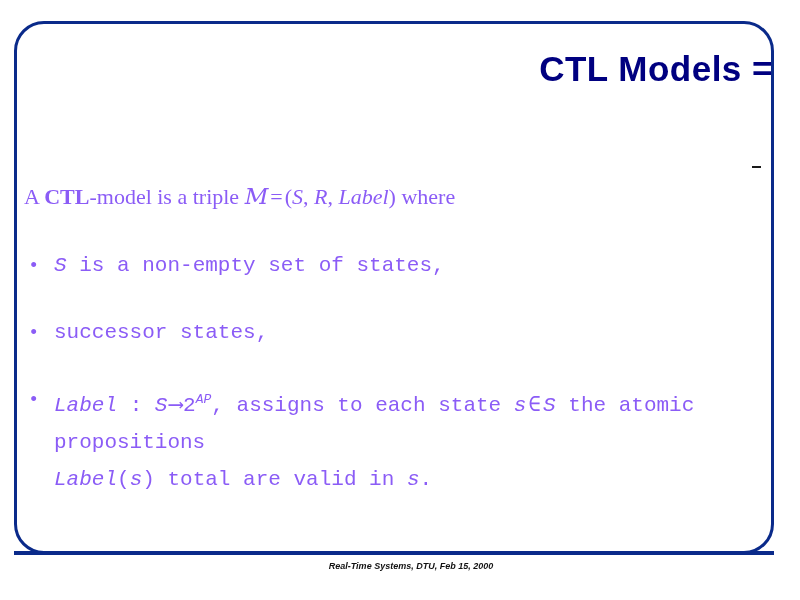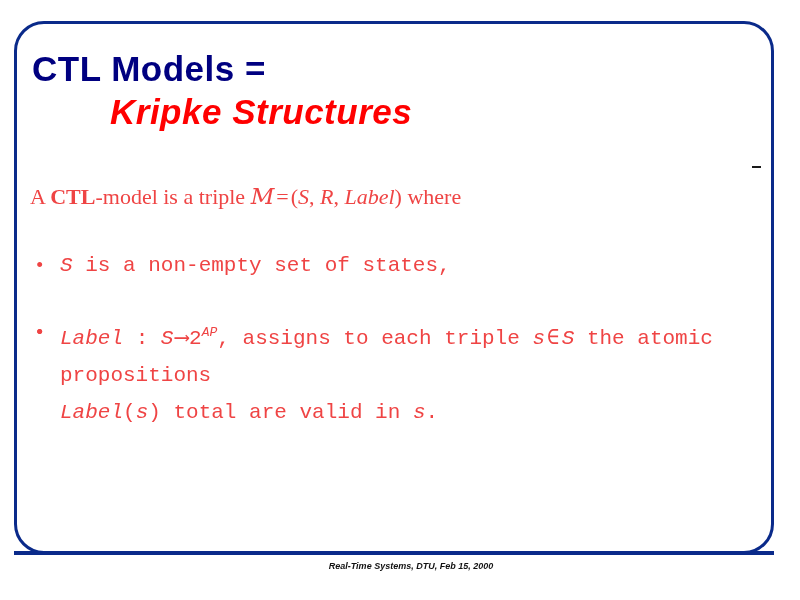--- a/index.html
+++ b/index.html
@@ -33,24 +33,24 @@
     height: 533px;
     border: 3px solid #0a2a8a;
     border-radius: 30px;
     box-sizing: border-box;
     background: transparent;
   }
 
   
   #title-block {
     position: absolute;
-    left: 24px;
+    left: 53px;
     top: 48px;
     width: 720px;
-    text-align: left;
+    text-align: right;
   }
   #title-main {
     font-family: "Liberation Sans", "DejaVu Sans", sans-serif;
     font-weight: bold;
     font-size: 35px;
     line-height: 42px;
     color: #000080;
     letter-spacing: 0.5px;
     margin: 0;
     padding-left: 8px;
@@ -63,24 +63,24 @@
     line-height: 44px;
     color: #ff0000;
     letter-spacing: 0.5px;
     margin: 0;
     padding-left: 86px;
   }
 
   
   #body-block {
     position: absolute;
-    left: 30px;
+    left: 24px;
     top: 182px;
     width: 730px;
-    color: #ef4444;
+    color: #8b5cf6;
   }
 
   .intro-line {
     font-size: 22px;
     line-height: 28px;
     margin: 0 0 36px 0;
     white-space: nowrap;
   }
 
   .bullet-list {
@@ -157,43 +157,43 @@
 </style>
 </head>
 <body>
 
 <div id="slide">
 
   <div id="slide-frame"></div>
 
   <div id="title-block">
     <div id="title-main">CTL Models =</div>
-    <div id="title-sub">Kripke Structures</div>
   </div>
 
   <div id="body-block">
 
     <div class="intro-line">
       <span>A </span><span class="bold-sans">CTL</span><span>-model is a triple </span><span class="mcal">M</span><span class="mop">=</span><span>(</span><span class="mvar">S</span><span>,</span>&nbsp;<span class="mvar">R</span><span>,</span>&nbsp;<span class="mvar">Label</span><span>)</span>&nbsp;<span>where</span>
     </div>
 
     <ul class="bullet-list">
 
       <li class="bullet-item">
         <span class="bullet-dot">•</span>
         <span class="bullet-text"><span class="mvar">S</span>&nbsp;<span>is a non-empty set of states,</span></span>
       </li>
 
       <li class="bullet-item">
         <span class="bullet-dot">•</span>
+        <span class="bullet-text">successor states,</span>
       </li>
 
       <li class="bullet-item">
         <span class="bullet-dot">•</span>
-        <span class="bullet-text"><span class="mvar">Label</span>&nbsp;<span>:</span>&nbsp;<span class="mvar">S</span><span class="mop arrow">⟶</span><span>2</span><span class="sup">AP</span><span>, assigns to each triple</span>&nbsp;<span class="mvar">s</span><span class="mop">∈</span><span class="mvar">S</span>&nbsp;<span>the atomic propositions</span></span>
+        <span class="bullet-text"><span class="mvar">Label</span>&nbsp;<span>:</span>&nbsp;<span class="mvar">S</span><span class="mop arrow">⟶</span><span>2</span><span class="sup">AP</span><span>, assigns to each state</span>&nbsp;<span class="mvar">s</span><span class="mop">∈</span><span class="mvar">S</span>&nbsp;<span>the atomic propositions</span></span>
         <span class="bullet-text"><span class="mvar">Label</span><span>(</span><span class="mvar">s</span><span>)</span>&nbsp;<span>total are valid in</span>&nbsp;<span class="mvar">s</span><span>.</span></span>
       </li>
 
     </ul>
   </div>
 
   <div id="stray-mark"></div>
 
   <div id="footer-rule"></div>
   <div id="footer-text">

